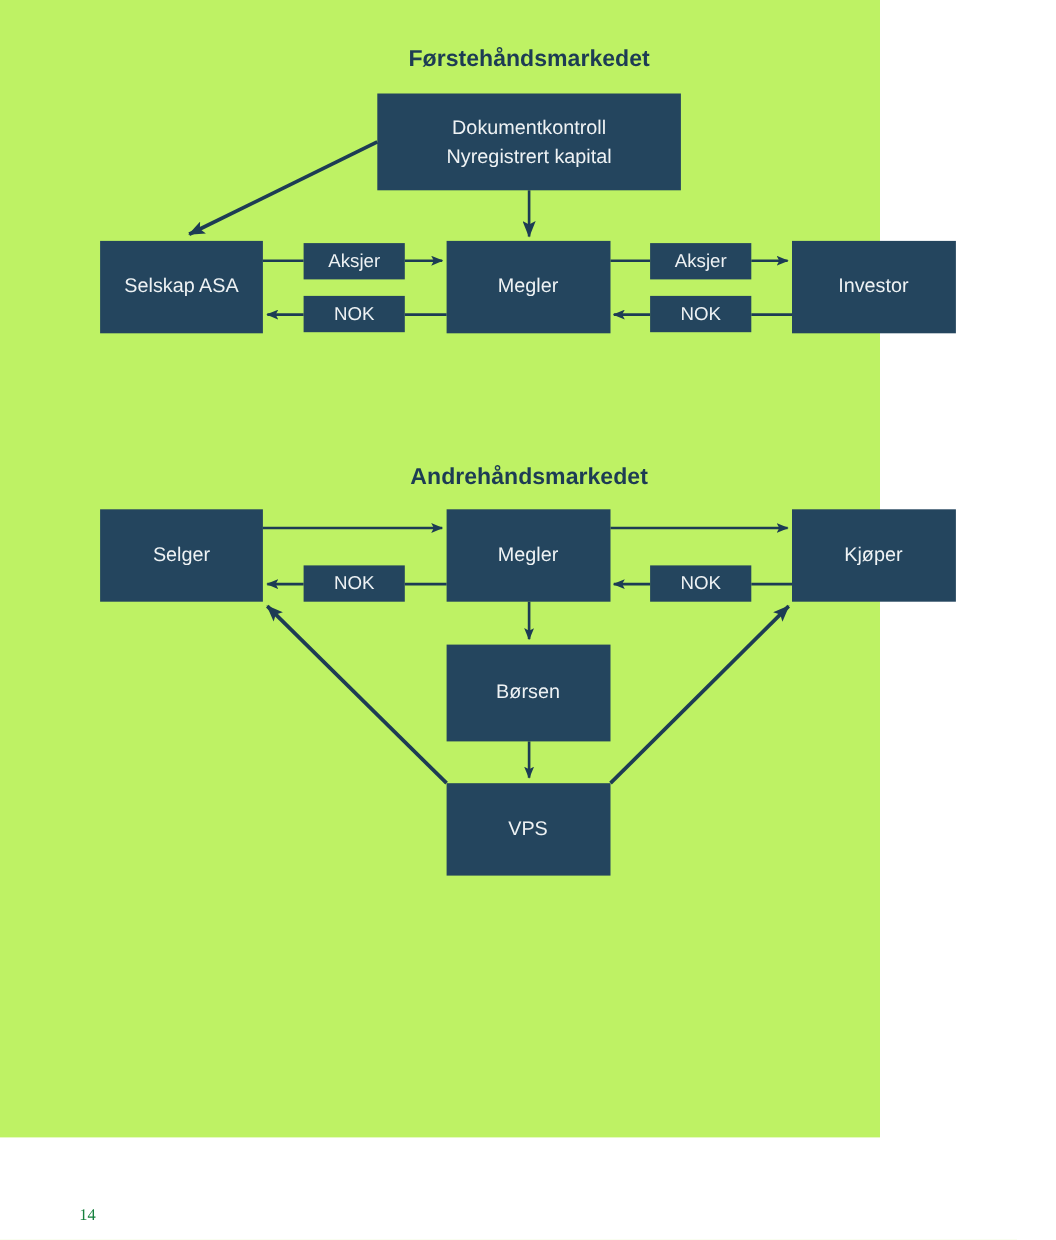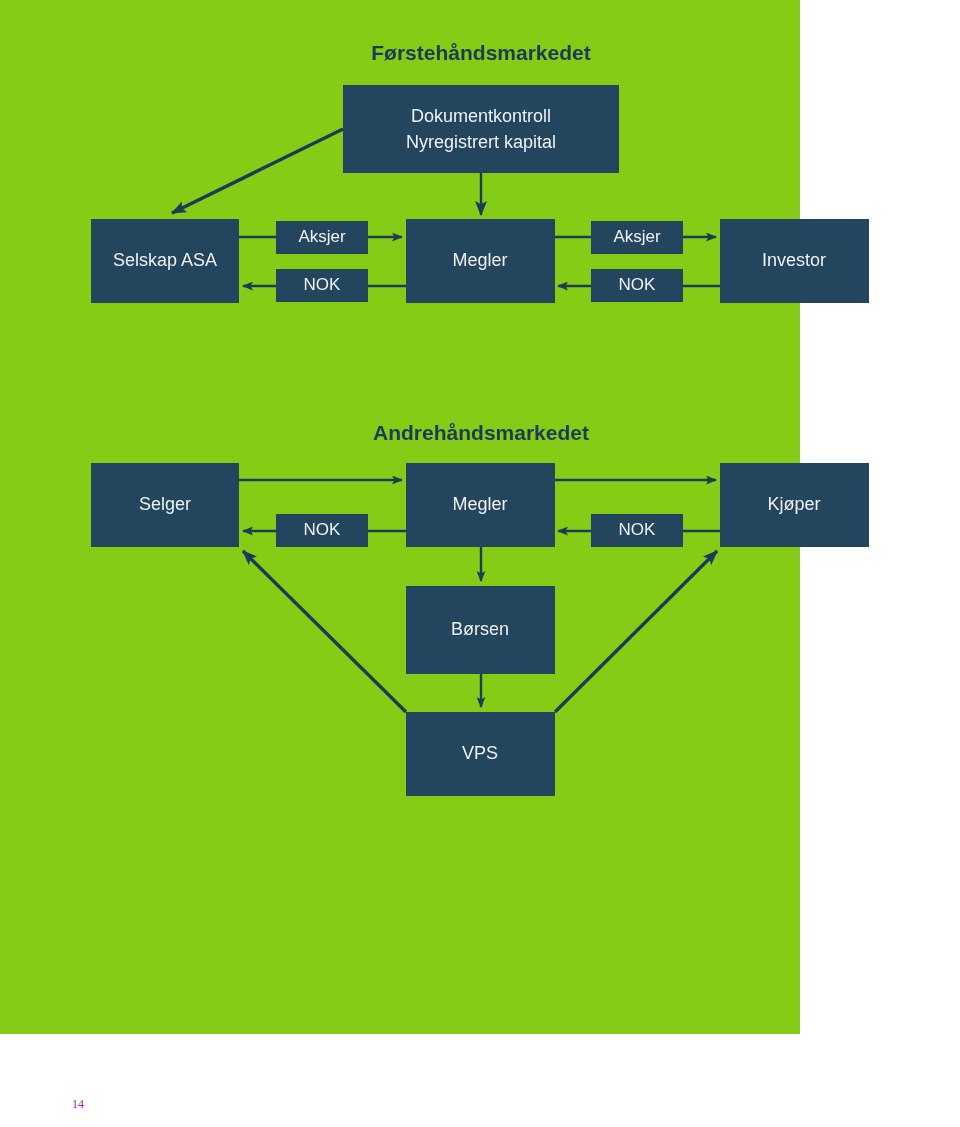--- a/index.html
+++ b/index.html
@@ -13,21 +13,21 @@
     position: relative;
     font-family: "Liberation Sans", sans-serif;
     overflow: hidden;
   }
   #figure-area {
     position: absolute;
     left: 0;
     top: 0;
     width: 800px;
     height: 1034px;
-    background: #84cc16;
+    background: #bef264;
   }
   #diagram-svg {
     display: block;
     width: 960px;
     height: 1034px;
   }
   .box-rect { fill: #24455e; }
   .box-label {
     fill: #eef2f4;
     font-family: "Liberation Sans", sans-serif;
@@ -58,22 +58,22 @@
   .conn-diag {
     stroke: #1d3c54;
     stroke-width: 3.4;
     fill: none;
   }
   #page-number {
     position: absolute;
     left: 72px;
     top: 1098px;
     font-family: "Liberation Serif", serif;
-    font-size: 12px;
-    color: #a21caf;
+    font-size: 15px;
+    color: #15803d;
     line-height: 1;
   }
 </style>
 </head>
 <body>
 
 <div id="figure-area">
   <svg id="diagram-svg" viewBox="0 0 960 1034" xmlns="http://www.w3.org/2000/svg">
     <defs>
       <marker id="arrow" markerWidth="11" markerHeight="9" refX="10" refY="4.5" orient="auto" markerUnits="userSpaceOnUse">

